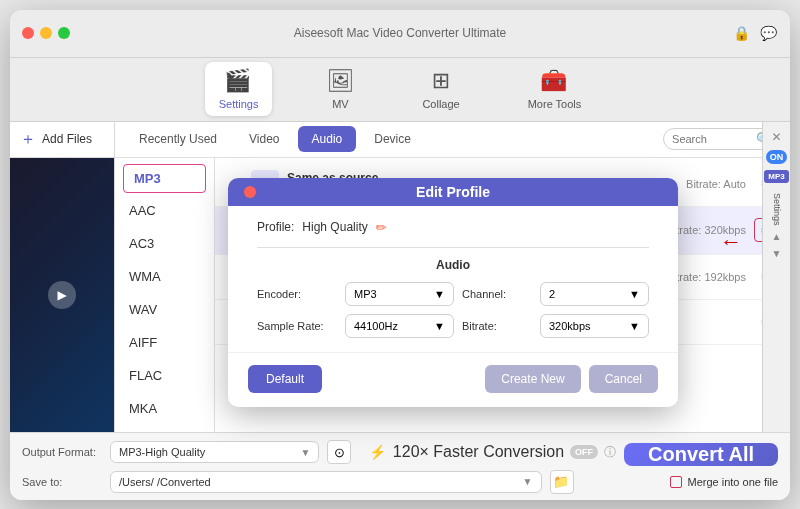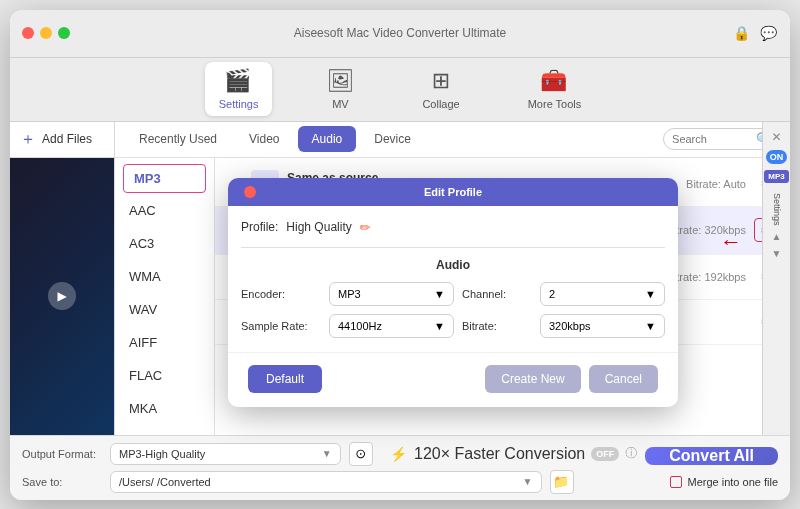--- a/index.html
+++ b/index.html
@@ -327,21 +327,21 @@
       min-width: 28px;
       text-align: center;
     }
     .info-icon { color: #aaa; font-size: 12px; cursor: pointer; }
     .convert-all-btn {
       background: linear-gradient(135deg, #6c6ff5, #5b5fc7);
       color: white;
       border: none;
       border-radius: 8px;
       padding: 0 24px;
-      font-size: 16px;
+      font-size: 20px;
       font-weight: 600;
       cursor: pointer;
       margin-left: auto;
       margin-top: 4px;
       align-self: center;
     }
     .merge-row {
       display: flex; align-items: center; gap: 6px;
       margin-left: 88px;
     }
@@ -390,23 +390,23 @@
       position: relative;
     }
     .dialog-close {
       width: 12px; height: 12px;
       background: #ff5f57;
       border-radius: 50%;
       cursor: pointer;
     }
     .dialog-title {
       position: absolute; left: 50%; transform: translateX(-50%);
-      font-size: 11px; font-weight: 600;
-    }
-    .dialog-body { padding: 14px 13px; }
+      font-size: 14px; font-weight: 600;
+    }
+    .dialog-body { padding: 14px 29px; }
     .profile-row {
       display: flex; align-items: center; gap: 8px;
       margin-bottom: 12px;
     }
     .profile-label { font-size: 12px; color: #333; }
     .profile-value { font-size: 12px; color: #333; font-weight: 500; }
     .edit-pencil { color: #ff6644; font-size: 13px; cursor: pointer; }
     .audio-section {
       border-top: 1px solid #e0e0e0;
       padding-top: 10px;

